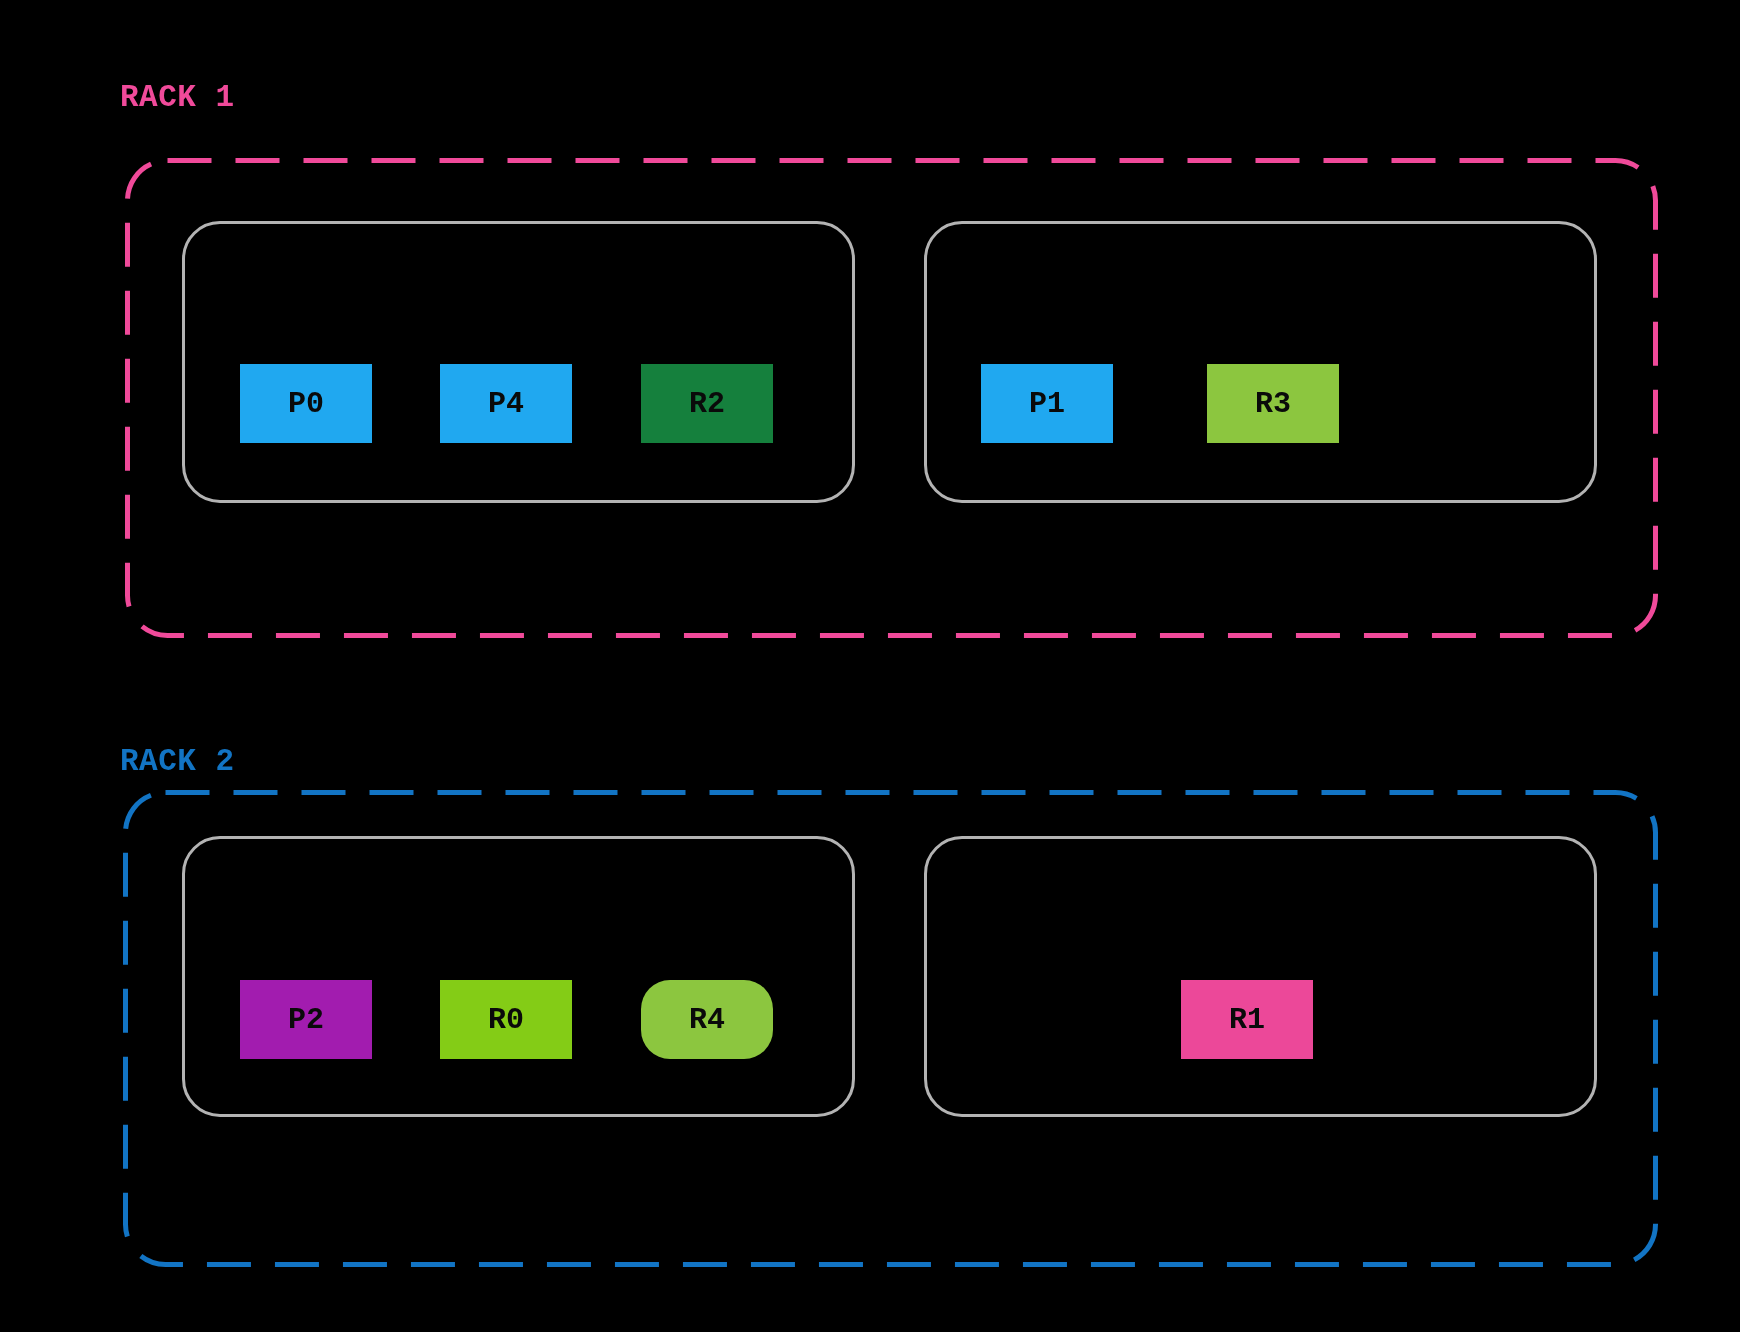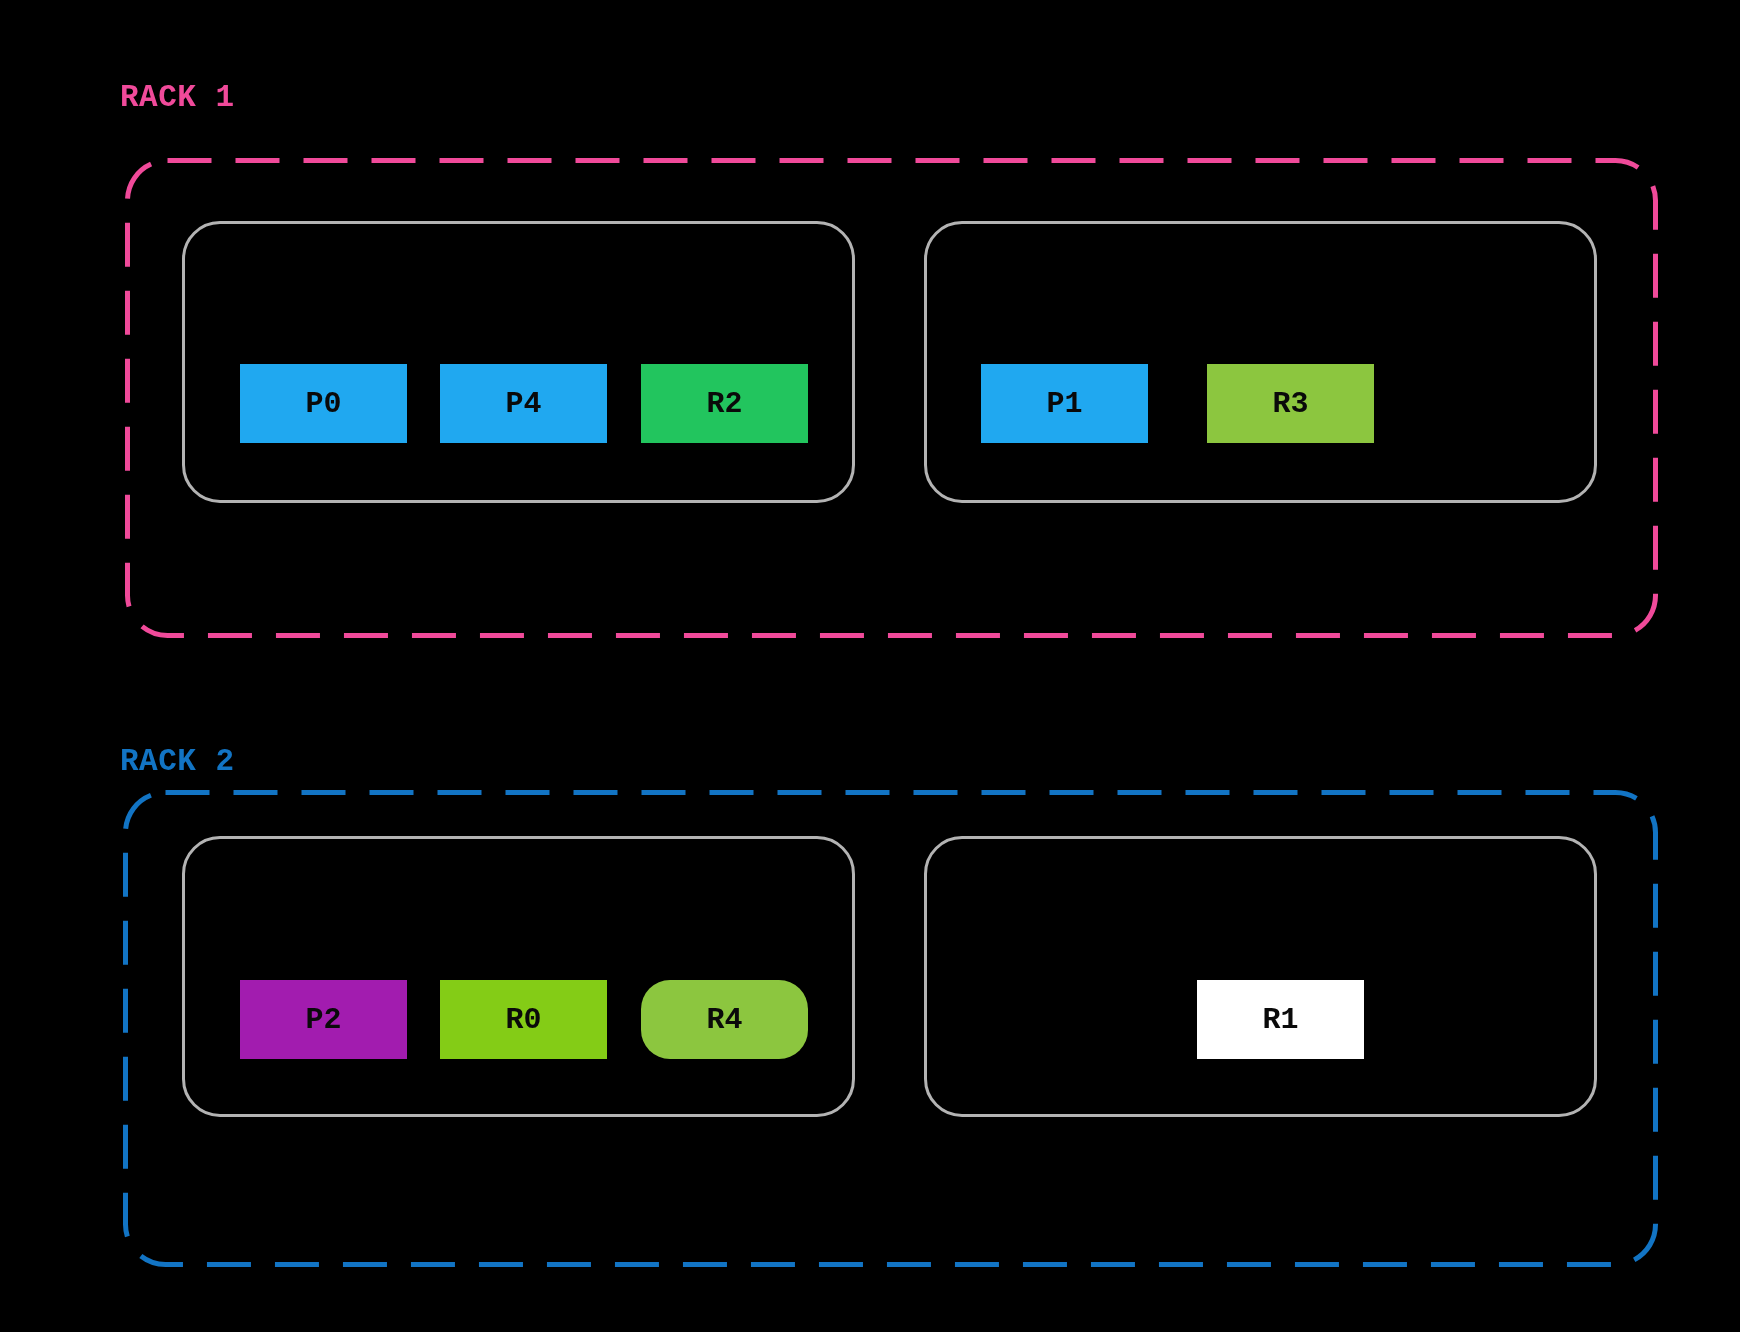--- a/index.html
+++ b/index.html
@@ -40,21 +40,21 @@
     border-radius: 38px;
     background: transparent;
   }
   #node-1-1 { left: 182px; top: 221px; width: 673px; height: 282px; }
   #node-1-2 { left: 924px; top: 221px; width: 673px; height: 282px; }
   #node-2-1 { left: 182px; top: 836px; width: 673px; height: 281px; }
   #node-2-2 { left: 924px; top: 836px; width: 673px; height: 281px; }
 
   .block {
     position: absolute;
-    width: 167px;
+    width: 132px;
     height: 79px;
     display: flex;
     align-items: center;
     justify-content: center;
     font-size: 30px;
     font-weight: 700;
     color: #0a0a0a;
   }
   
   #block-p0 { left: 240px; top: 364px; }
@@ -78,31 +78,31 @@
 
   <svg id="rack1-outline" class="rack-outline" width="1533" height="480" viewBox="0 0 1533 480">
     <rect x="2.5" y="2.5" width="1528" height="475" rx="40" fill="none" stroke-width="5" stroke-dasharray="44 24" style="stroke: rgb(240, 74, 154);"></rect>
   </svg>
 
   <div id="node-1-1" class="node"></div>
   <div id="node-1-2" class="node"></div>
 
   <div id="block-p0" class="block" style="background-color: rgb(32, 168, 240);">P0</div>
   <div id="block-p4" class="block" style="background-color: rgb(32, 168, 240);">P4</div>
-  <div id="block-r2" class="block" style="background-color: #22c55e;">R2</div>
+  <div id="block-r2" class="block" style="background-color: #15803d;">R2</div>
   <div id="block-p1" class="block" style="background-color: rgb(32, 168, 240); text-align: center;">P1</div>
   <div id="block-r3" class="block" style="background-color: rgb(140, 198, 63);">R3</div>
 
   <div id="rack2-label" class="rack-label" style="color: rgb(18, 116, 196);">RACK 2</div>
 
   <svg id="rack2-outline" class="rack-outline" width="1535" height="477" viewBox="0 0 1535 477">
     <rect x="2.5" y="2.5" width="1530" height="472" rx="40" fill="none" stroke-width="5" stroke-dasharray="44 24" style="stroke: rgb(18, 116, 196);"></rect>
   </svg>
 
   <div id="node-2-1" class="node"></div>
   <div id="node-2-2" class="node"></div>
 
   <div id="block-p2" class="block" style="background-color: #a21caf;">P2</div>
   <div id="block-r0" class="block" style="background-color: #84cc16;">R0</div>
   <div id="block-r4" class="block" style="background-color: rgb(140, 198, 63);">R4</div>
-  <div id="block-r1" class="block" style="background-color: #ffffff; margin-left: 16px;">R1</div>
+  <div id="block-r1" class="block" style="background-color: #ec4899;">R1</div>
 
 </div>
 
 </body></html>

